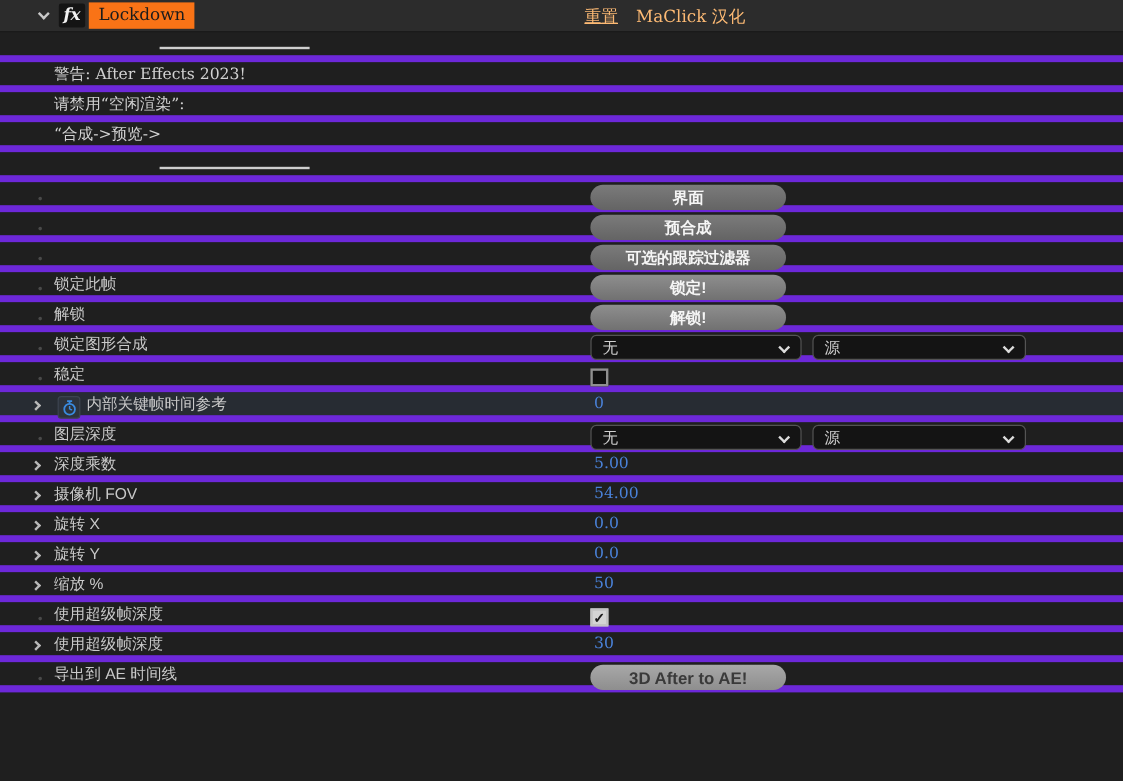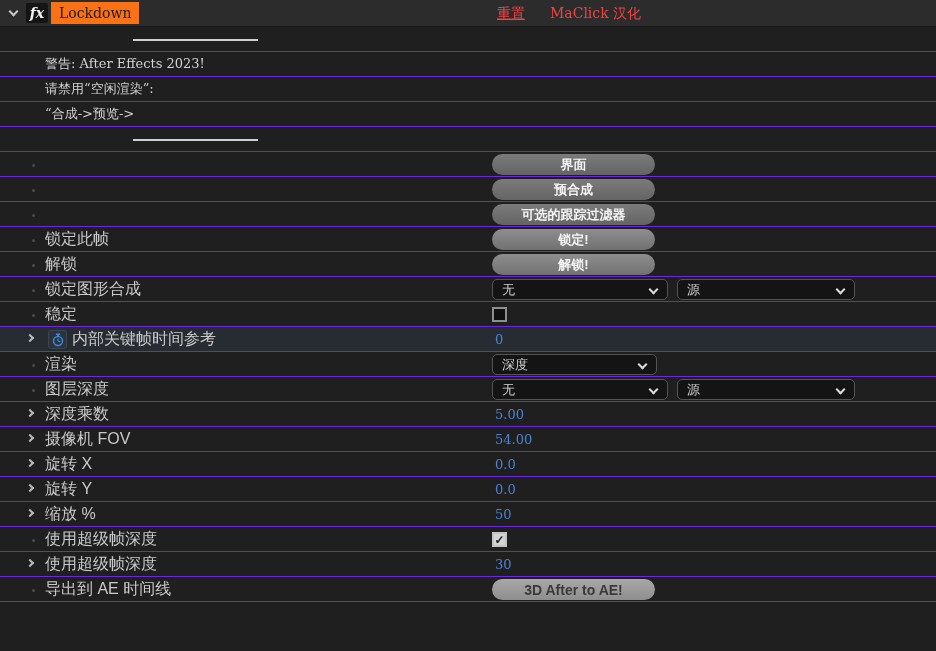--- a/index.html
+++ b/index.html
@@ -5,46 +5,46 @@
   * { margin:0; padding:0; box-sizing:border-box; }
   html,body { background:#151515; }
   .panel {
     position:relative; width:936px; height:651px; overflow:hidden;
     background:#1f1f1f; font-family:"Liberation Sans", sans-serif;
     -webkit-font-smoothing:antialiased;
   }
   
   .header {
     position:relative; height:27px; background:#2c2c2c;
-    border-bottom:1px solid #171717; display:flex; align-items:center;
+    border-bottom:1px solid #171717; display:flex; align-items:center;padding-left:23px;
   }
   .hdr-chev {
     width:26px; height:27px; display:flex; align-items:center; justify-content:center; cursor:pointer;
   }
   .hdr-chev i {
     display:block; width:7px; height:7px; margin-top:-4px;
     border-right:2px solid #c9c9c9; border-bottom:2px solid #c9c9c9;
     transform:rotate(45deg);
   }
   .fx-badge {
     width:22px; height:20px; background:#141414; border-radius:2px;
     color:#f2f2f2; font-family:"DejaVu Serif", serif; font-style:italic; font-weight:bold;
     font-size:14px; display:flex; align-items:center; justify-content:center; margin-right:3px;
   }
   .effect-name {
     height:22px; background:#f97316; color:#1c1c1c; padding:0 8px;
     font-family:"DejaVu Serif", serif; font-size:14px;
     display:flex; align-items:center;
   }
   .header-links { position:absolute; left:487px; top:0; height:27px; display:flex; align-items:center; gap:15px; }
-  .hlink { color:#ef4444; font-size:14px; font-family:"DejaVu Serif", serif; cursor:pointer; white-space:nowrap;margin-left:10px; }
+  .hlink { color:#fdba74; font-size:14px; font-family:"DejaVu Serif", serif; cursor:pointer; white-space:nowrap; }
   .hlink.u { text-decoration:underline; }
   
   .row {
-    position:relative; height:25px; border-bottom:1px solid #6d28d9; background:#1f1f1f;
+    position:relative; height:25px; border-bottom:6px solid #6d28d9; background:#1f1f1f;
   }
   .row.hl { background:#272c33; }
   .hr-line {
     position:absolute; left:133px; top:12px; width:125px; height:2px; background:#cfcfcf;
   }
   .notice {
     position:absolute; left:45px; top:0; height:100%; display:flex; align-items:center;
     color:#d2d2d2; font-size:13px; font-family:"DejaVu Serif", serif; white-space:nowrap;
   }
   .dot {
@@ -52,21 +52,21 @@
   }
   .chevR {
     position:absolute; left:27px; top:8px; width:7px; height:7px; cursor:pointer;
   }
   .chevR i {
     display:block; width:6px; height:6px;
     border-top:2px solid #b9b9b9; border-right:2px solid #b9b9b9; transform:rotate(45deg);
   }
   .plabel {
     position:absolute; left:45px; top:0; height:100%; display:flex; align-items:center;
-    color:#c9c9c9; font-size:16px; white-space:nowrap;
+    color:#c9c9c9; font-size:13px; white-space:nowrap;
   }
   .plabel.after-icon { left:72px; }
   .kf-box {
     position:absolute; left:48px; top:3px; width:19px; height:19px;
     background:#2d333c; border:1px solid #3c4450; border-radius:3px;
     display:flex; align-items:center; justify-content:center; cursor:pointer;
   }
   .pill {
     position:absolute; left:492px; top:2px; width:163px; height:21px;
     border:none; border-radius:11px; cursor:pointer;
@@ -190,28 +190,20 @@
         <line x1="8" y1="1.5" x2="8" y2="3.6" stroke="#3a8be0" stroke-width="1.8"></line>
         <circle cx="8" cy="9.2" r="5.1" fill="none" stroke="#3a8be0" stroke-width="1.7"></circle>
         <line x1="8" y1="9.2" x2="8" y2="6.2" stroke="#3a8be0" stroke-width="1.4"></line>
         <line x1="8" y1="9.2" x2="10.4" y2="9.8" stroke="#3a8be0" stroke-width="1.4"></line>
       </svg>
     </span>
     <span class="plabel after-icon">内部关键帧时间参考</span>
     <span class="val">0</span>
   </div>
 
-  <div class="row">
-    <span class="dot"></span>
-    <span class="plabel">渲染</span>
-    <div class="dd d3">
-      <span>深度</span>
-      <i class="ddchev"></i>
-    </div>
-  </div>
 
   <div class="row">
     <span class="dot"></span>
     <span class="plabel">图层深度</span>
     <div class="dd d1">
       <span>无</span>
       <i class="ddchev"></i>
     </div>
     <div class="dd d2">
       <span>源</span>

